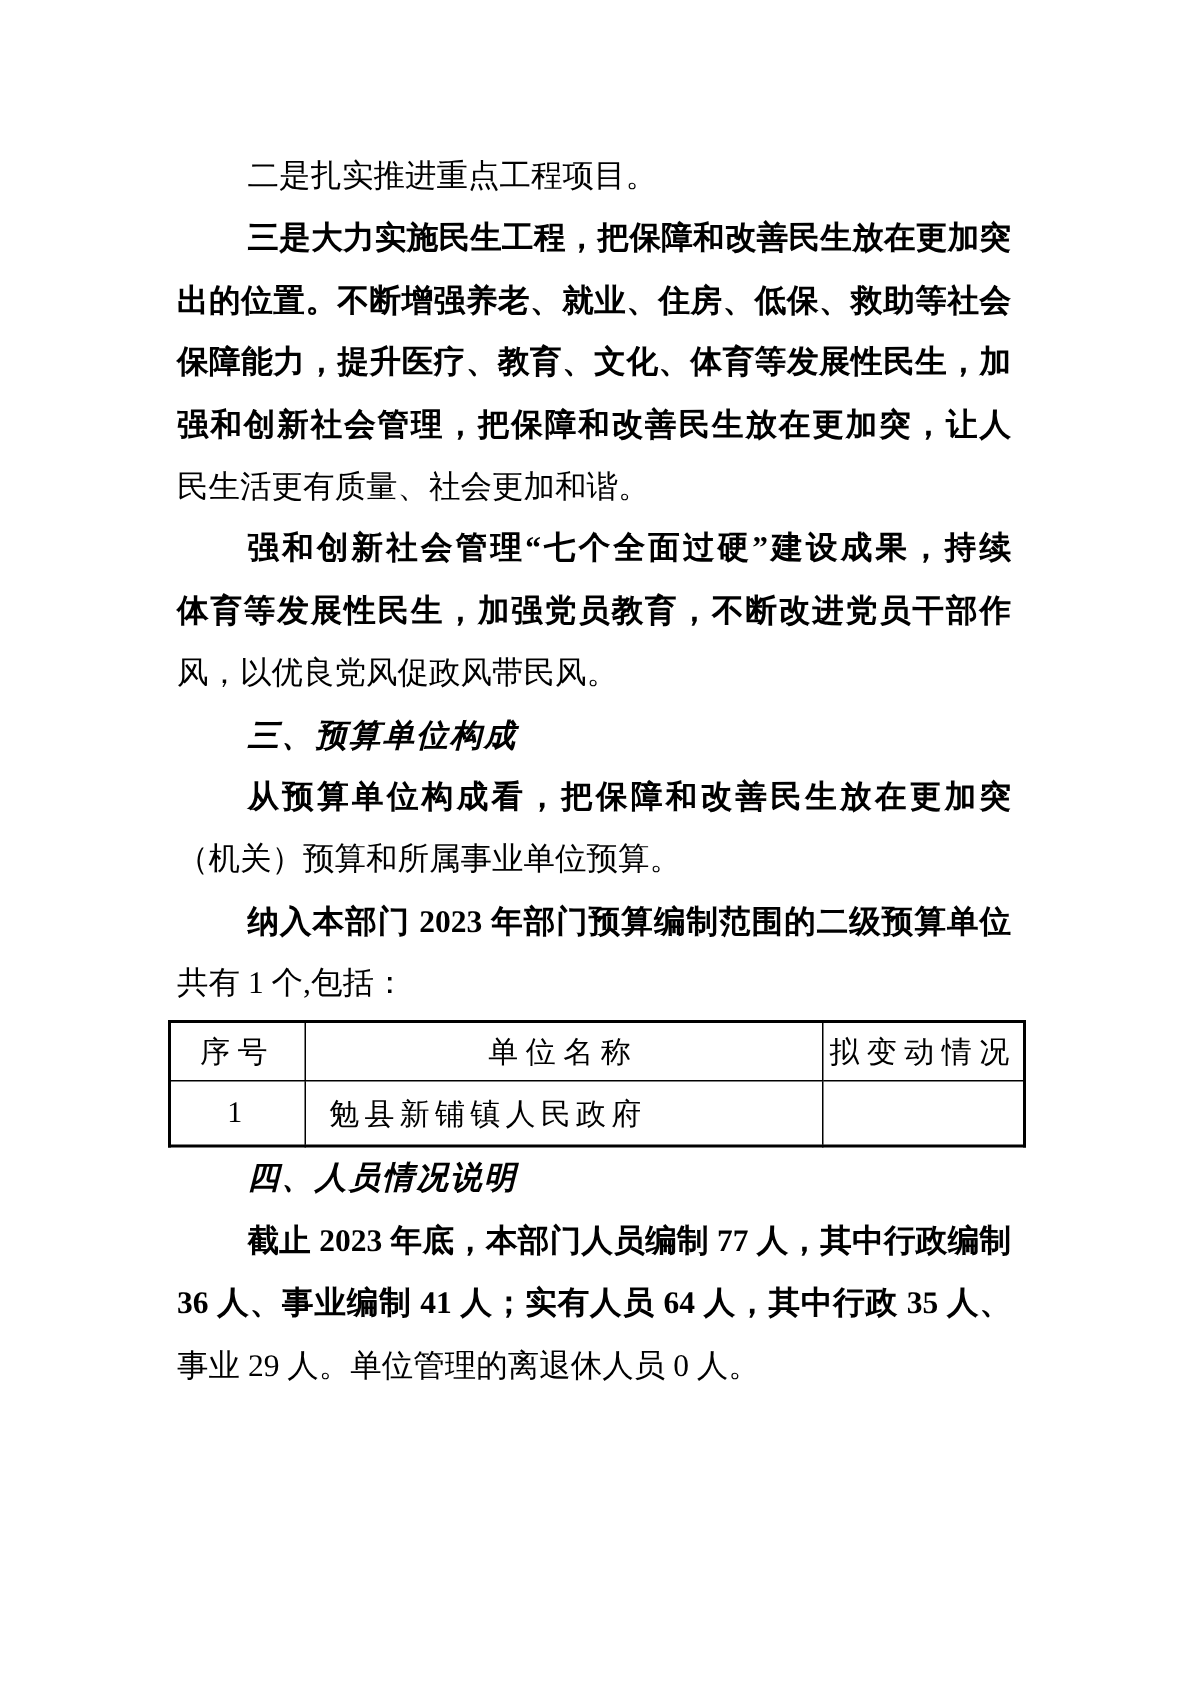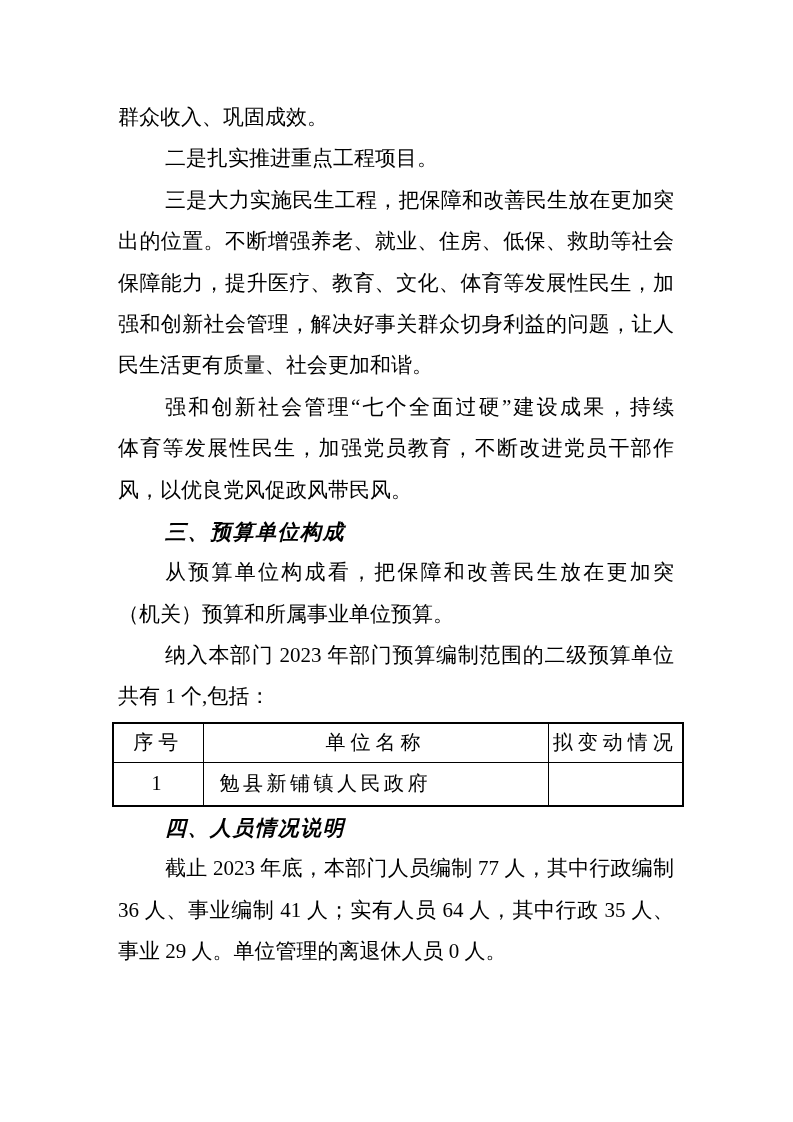--- a/index.html
+++ b/index.html
@@ -26,20 +26,21 @@
   .line {
     font-size: 21px;
     line-height: 41.4px;
     height: 41.4px;
     letter-spacing: 0;
     overflow: visible;
   }
   .line.full {
     text-align: justify;
     text-align-last: justify;
+    font-weight: bold;
   }
   .line.end {
     text-align: left;
     text-align-last: left;
   }
   .line.indent { text-indent: 47px; }
   .heading {
     font-family: "Liberation Sans", "DejaVu Sans", sans-serif;
     font-weight: 700;
     font-size: 21px;
@@ -80,30 +81,27 @@
     text-align: left;
     padding-left: 16px;
   }
 </style>
 </head>
 <body>
 
 <div class="page">
   <div class="content" id="doc-content">
       <div class="para">
-        <div class="line end">群众收入、巩固成效。</div>
-      </div>
-      <div class="para">
         <div class="line end indent">二是扎实推进重点工程项目。</div>
       </div>
       <div class="para">
         <div class="line full indent">三是大力实施民生工程，把保障和改善民生放在更加突</div>
         <div class="line full">出的位置。不断增强养老、就业、住房、低保、救助等社会</div>
         <div class="line full">保障能力，提升医疗、教育、文化、体育等发展性民生，加</div>
-        <div class="line full">强和创新社会管理，解决好事关群众切身利益的问题，让人</div>
+        <div class="line full">强和创新社会管理，把保障和改善民生放在更加突，让人</div>
         <div class="line end">民生活更有质量、社会更加和谐。</div>
       </div>
       <div class="para">
         <div class="line full indent">强和创新社会管理“七个全面过硬”建设成果，持续</div>
         <div class="line full">体育等发展性民生，加强党员教育，不断改进党员干部作</div>
         <div class="line end">风，以优良党风促政风带民风。</div>
       </div>
       <div class="heading">三、预算单位构成</div>
       <div class="para">
         <div class="line full indent">从预算单位构成看，把保障和改善民生放在更加突</div>

